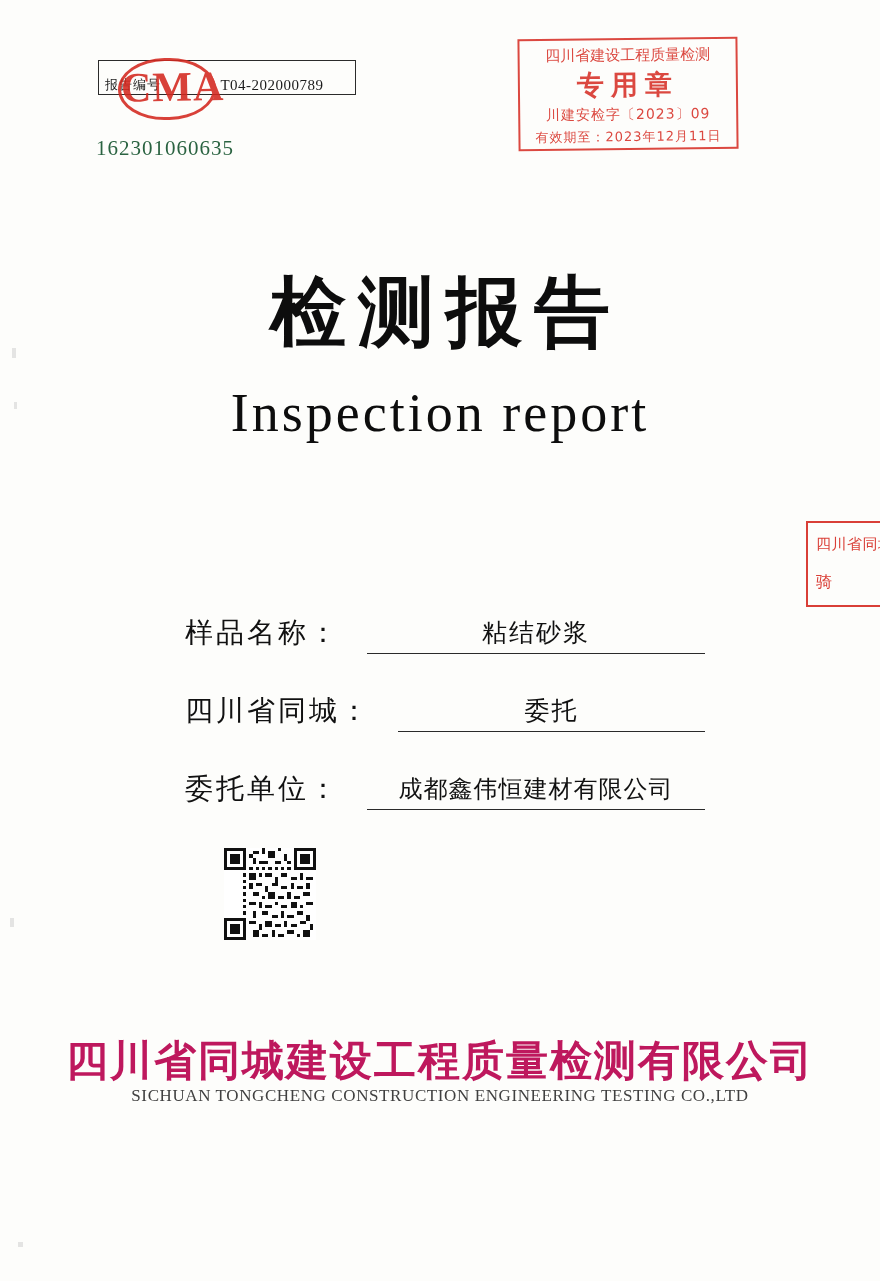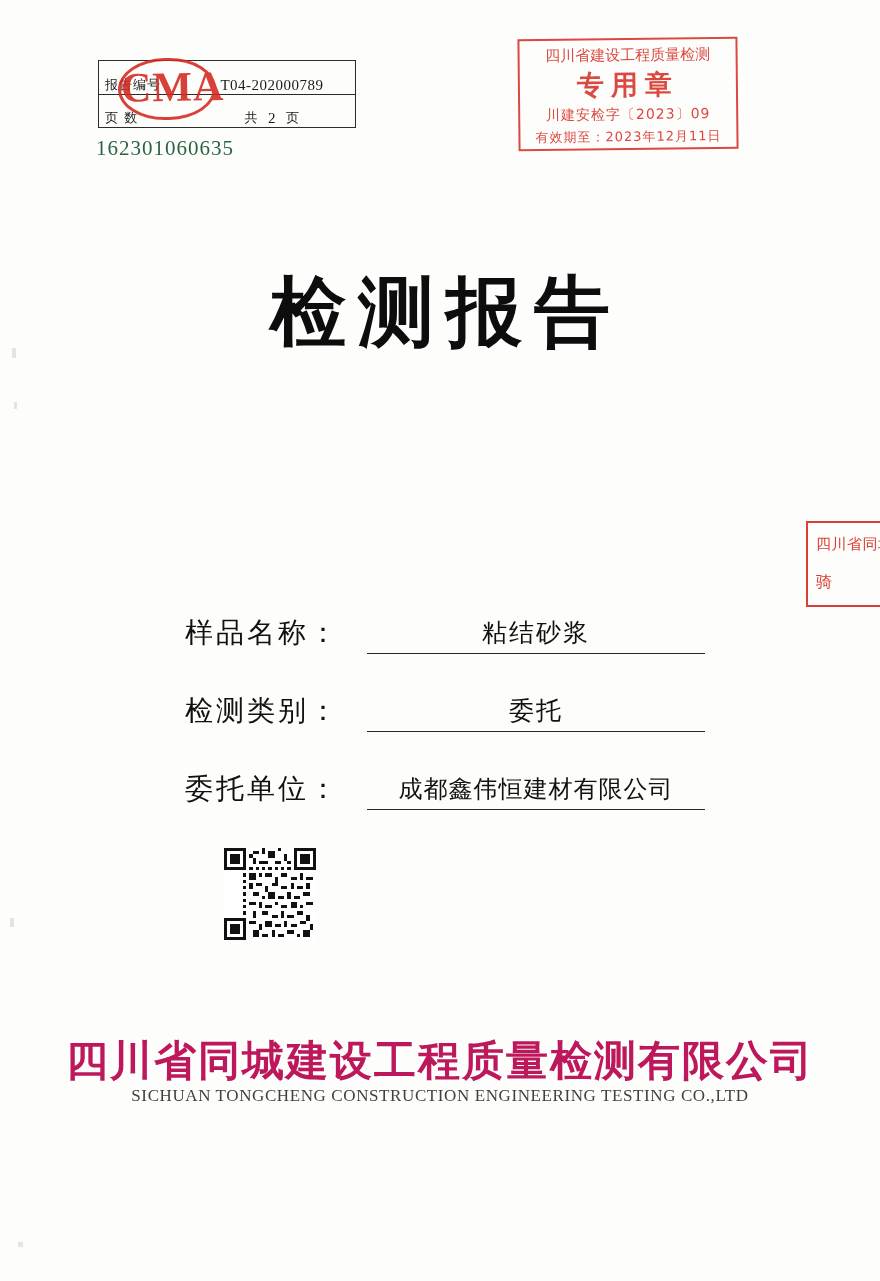--- a/index.html
+++ b/index.html
@@ -258,56 +258,47 @@
   <div class="speck" style="left:12px;top:348px;width:4px;height:10px;"></div>
   <div class="speck" style="left:14px;top:402px;width:3px;height:7px;"></div>
   <div class="speck" style="left:10px;top:918px;width:4px;height:9px;"></div>
   <div class="speck" style="left:18px;top:1242px;width:5px;height:5px;"></div>
 
   <div class="header-box">
     <div class="header-row">
       <div class="header-label">报告编号</div>
       <div class="header-value">T04-202000789</div>
     </div>
-    <div class="header-row">
-      <div class="header-label">页    数</div>
-      <div class="header-value">
-        <div class="pages-value">
-          <span>共</span>
-          <span class="pages-num">2</span>
-          <span>页</span>
-        </div>
-      </div>
-    </div>
   </div>
 
   <div class="cma-stamp">CMA</div>
   <div class="cma-code">162301060635</div>
 
   <div class="seal">
     <div class="seal-line seal-l1">四川省建设工程质量检测</div>
     <div class="seal-line seal-l2">专用章</div>
     <div class="seal-line seal-l3">川建安检字〔2023〕09</div>
     <div class="seal-line seal-l4">有效期至：2023年12月11日</div>
   </div>
 
   <div class="edge-seal">
     <div class="edge-seal-l1">四川省同城</div>
     <div class="edge-seal-l2">骑</div>
   </div>
 
   <div class="title-cn">检测报告</div>
+  <div class="title-en">Inspection report</div>
 
   <div class="fields">
     <div class="field-row">
       <div class="field-label">样品名称：</div>
       <div class="field-value">粘结砂浆</div>
     </div>
     <div class="field-row">
-      <div class="field-label">检测类别：</div>
+      <div class="field-label">四川省同城：</div>
       <div class="field-value">委托</div>
     </div>
     <div class="field-row">
       <div class="field-label">委托单位：</div>
       <div class="field-value dense">成都鑫伟恒建材有限公司</div>
     </div>
   </div>
 
   <div class="qr">
     <svg viewBox="0 0 29 29" width="92" height="92" shape-rendering="crispEdges">

